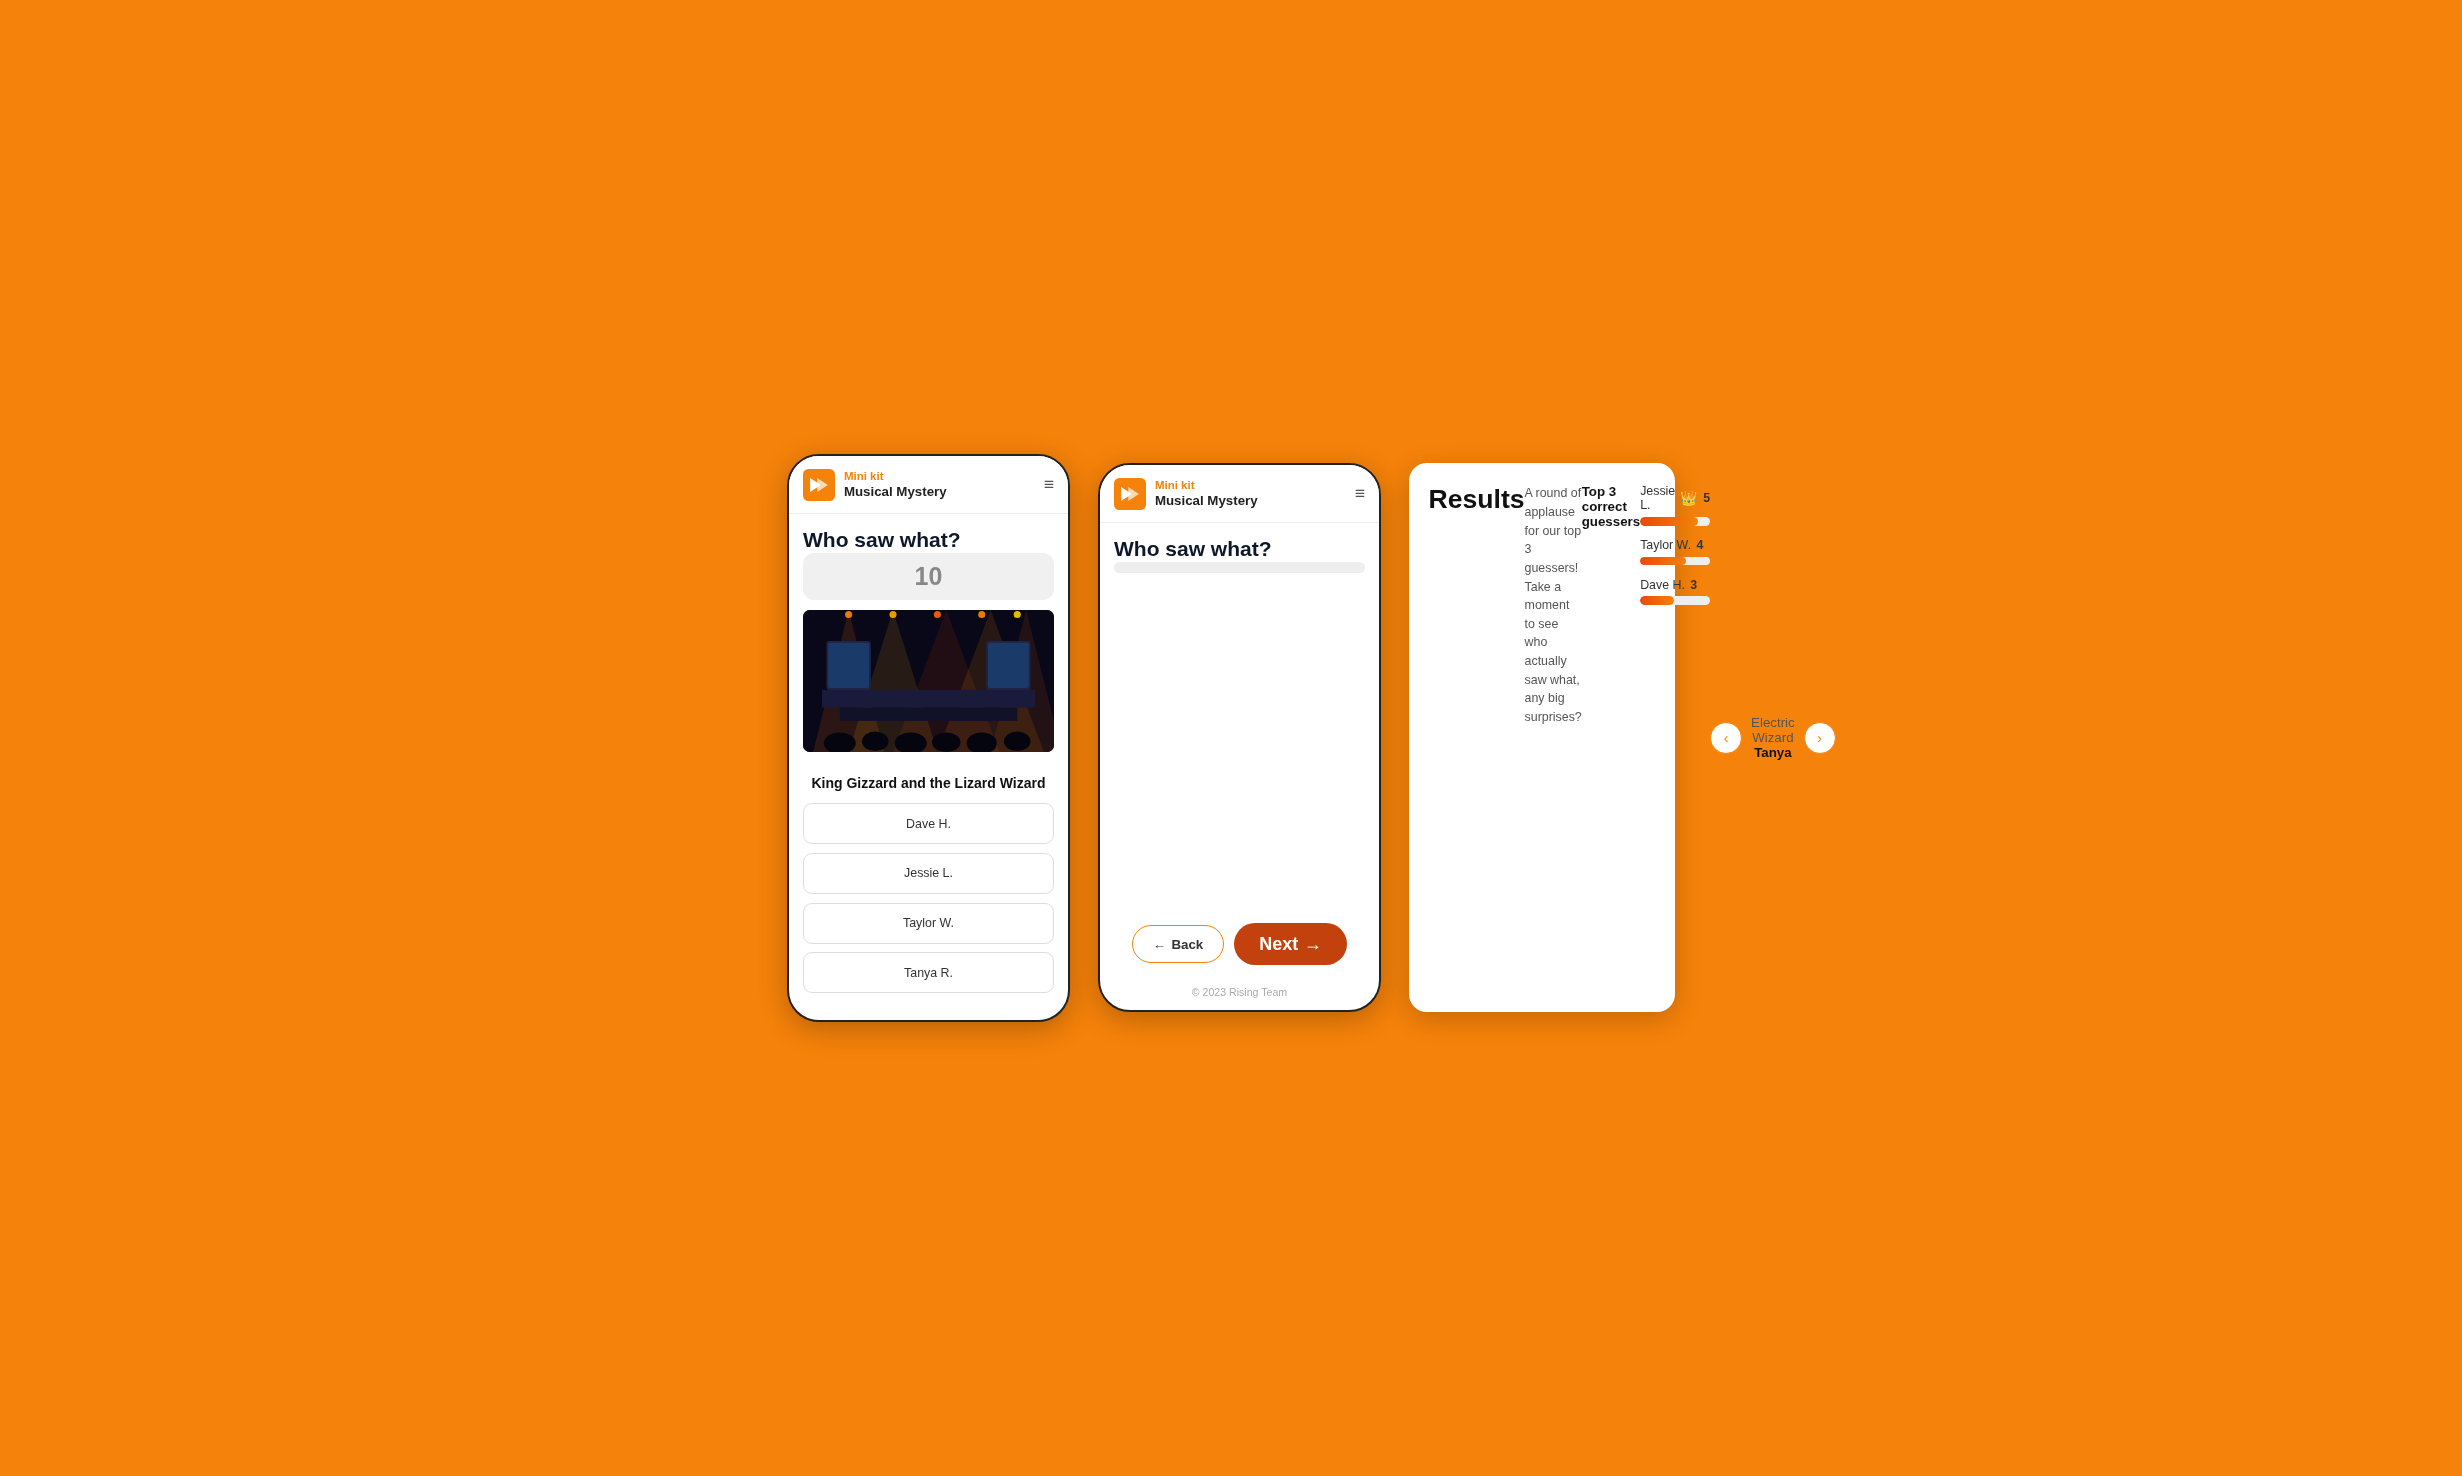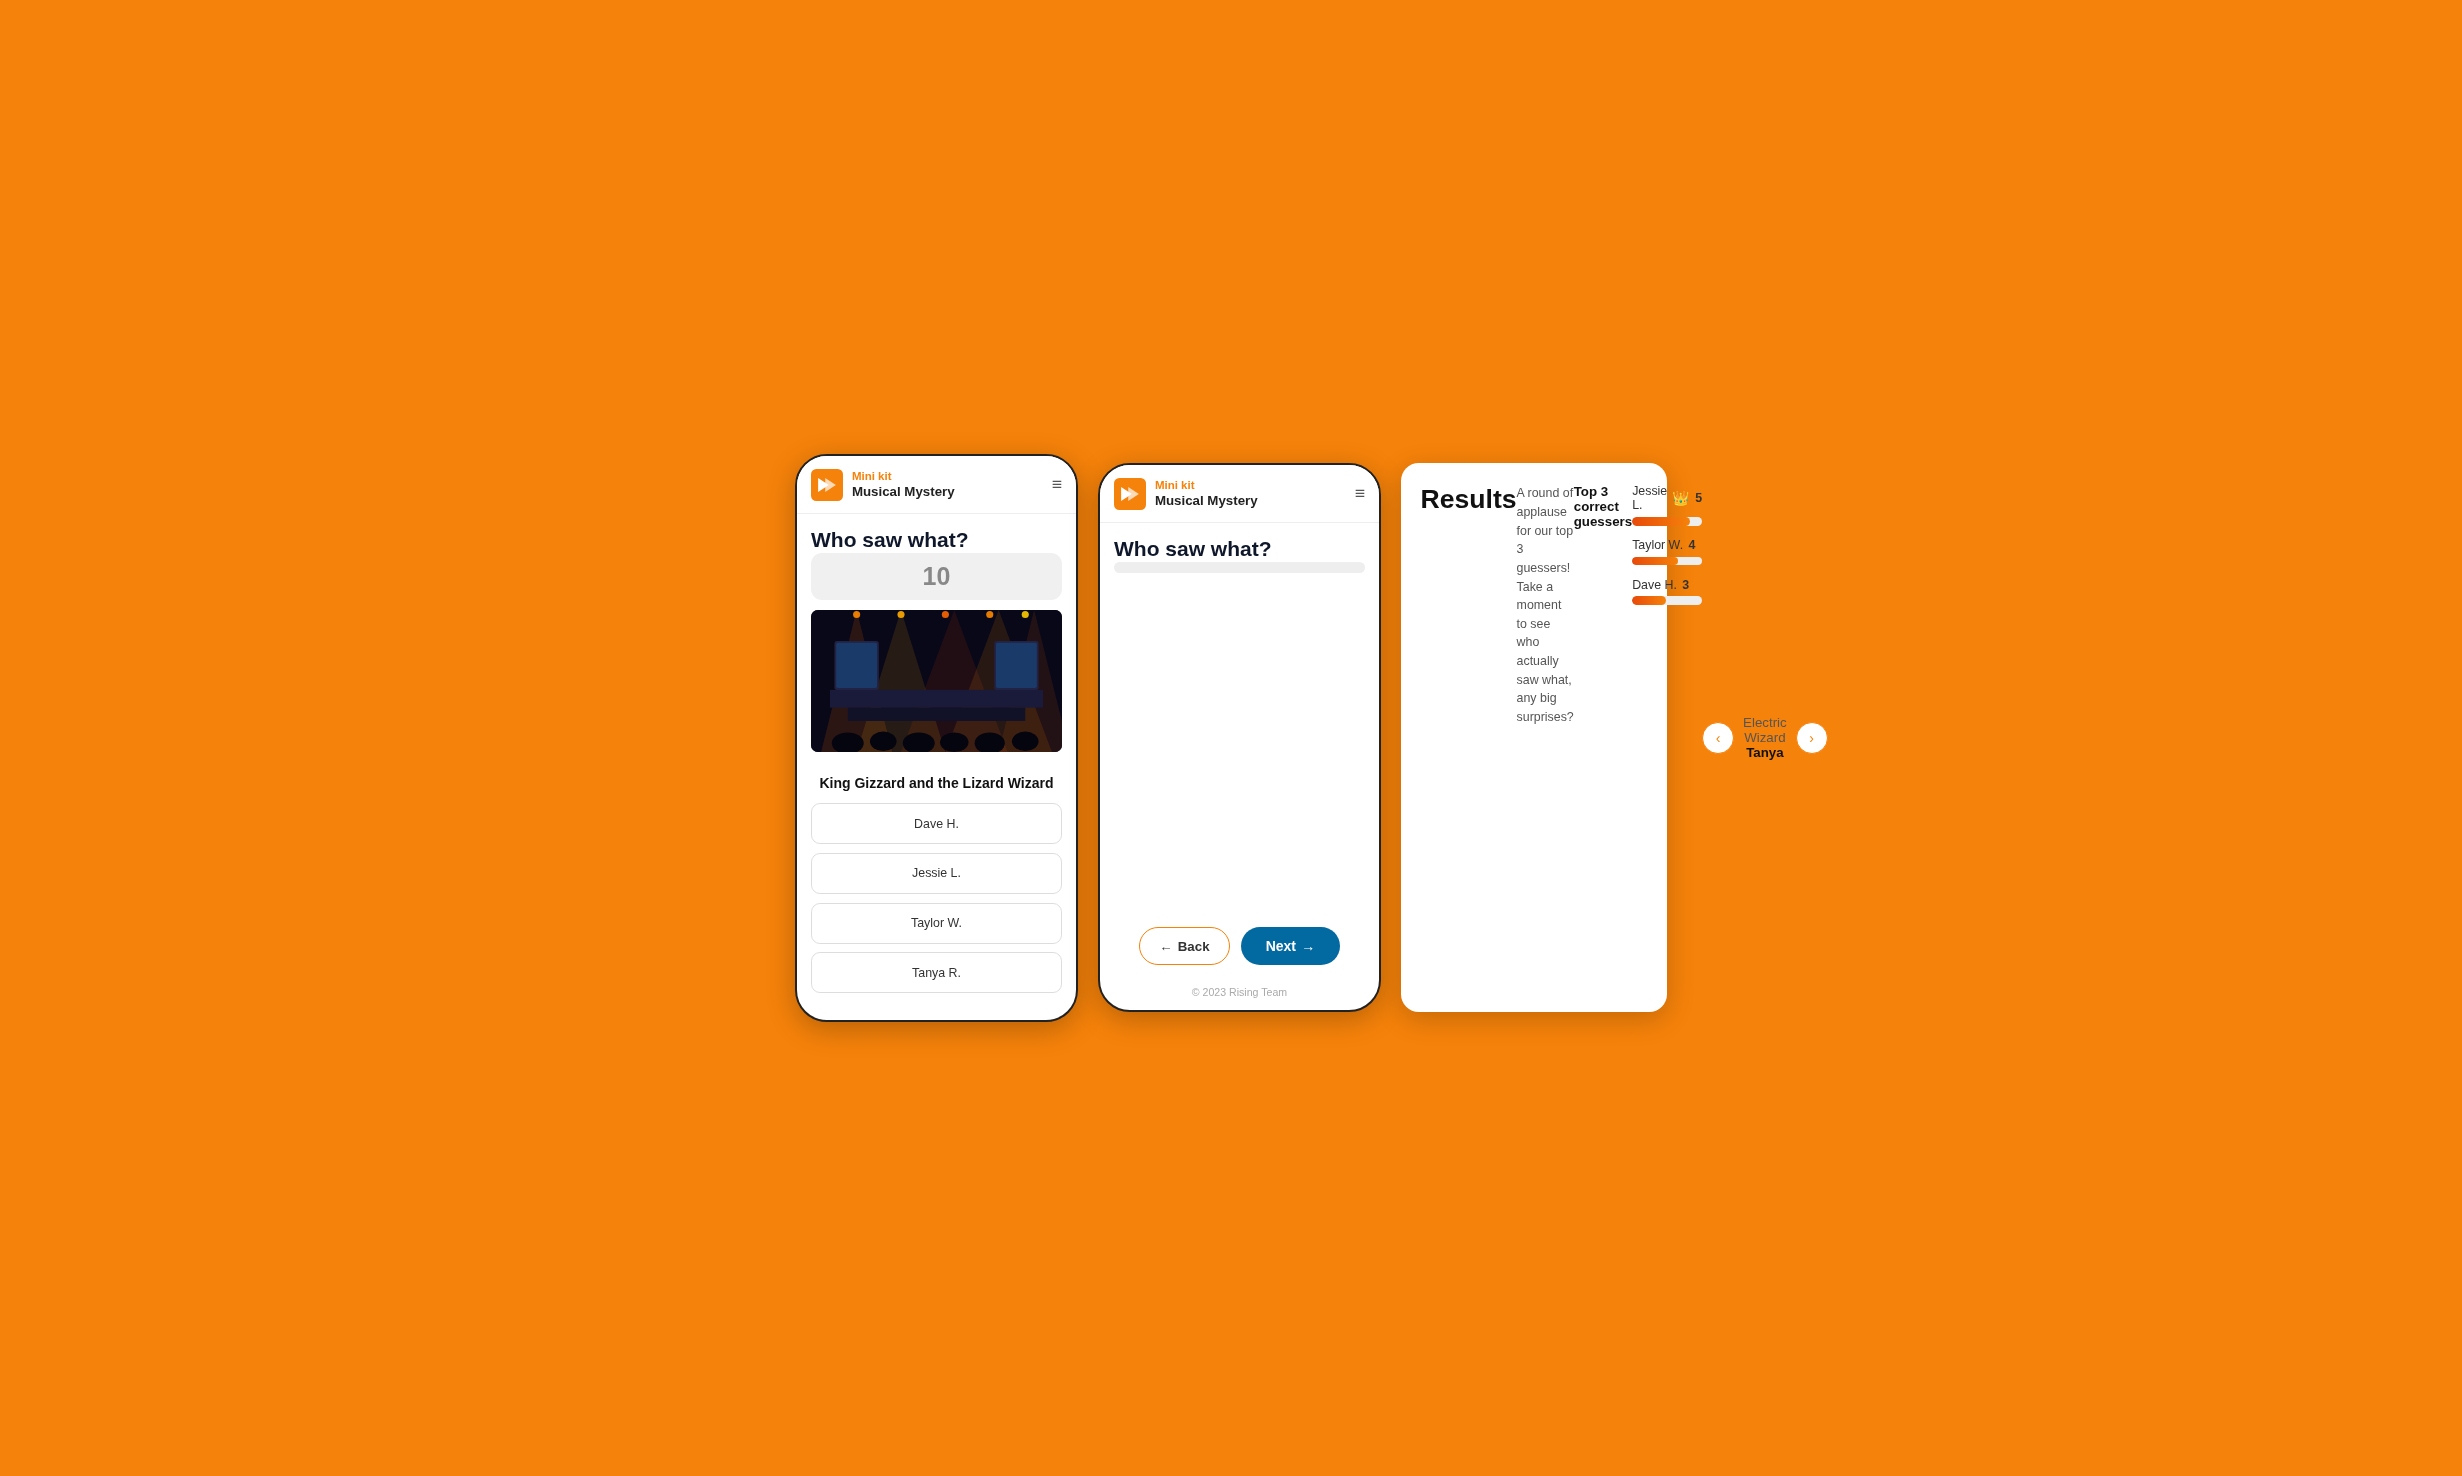--- a/index.html
+++ b/index.html
@@ -7,21 +7,21 @@
       background-color: #F5820A;
       min-height: 100vh;
       display: flex;
       align-items: center;
       justify-content: center;
       font-family: -apple-system, BlinkMacSystemFont, 'Segoe UI', sans-serif;
       padding: 35px 17.7px;
     }
     .screens-container {
       display: flex;
-      gap: 20px;
+      gap: 28px;
       align-items: center;
       justify-content: flex-end;
     }
     .phone-frame {
       background: #fff;
       border-radius: 32px;
       border: 2.7px solid #222;
       box-shadow: 0 7px 28px rgba(0,0,0,0.25);
       overflow: hidden;
       width: 283px;
@@ -148,25 +148,25 @@
       font-size: 13.3px;
       font-weight: 600;
       color: #333;
       background: #fff;
       cursor: pointer;
       display: flex;
       align-items: center;
       gap: 5.3px;
     }
     .next-btn {
-      background: #0369a1;
+      background: #c2410c;
       border: none;
       border-radius: 22px;
       padding: 10.6px 25px;
-      font-size: 14px;
+      font-size: 18px;
       font-weight: 700;
       color: #fff;
       cursor: pointer;
       display: flex;
       align-items: center;
       gap: 5.3px;
     }
     .footer-copyright {
       text-align: center;
       font-size: 10.6px;

